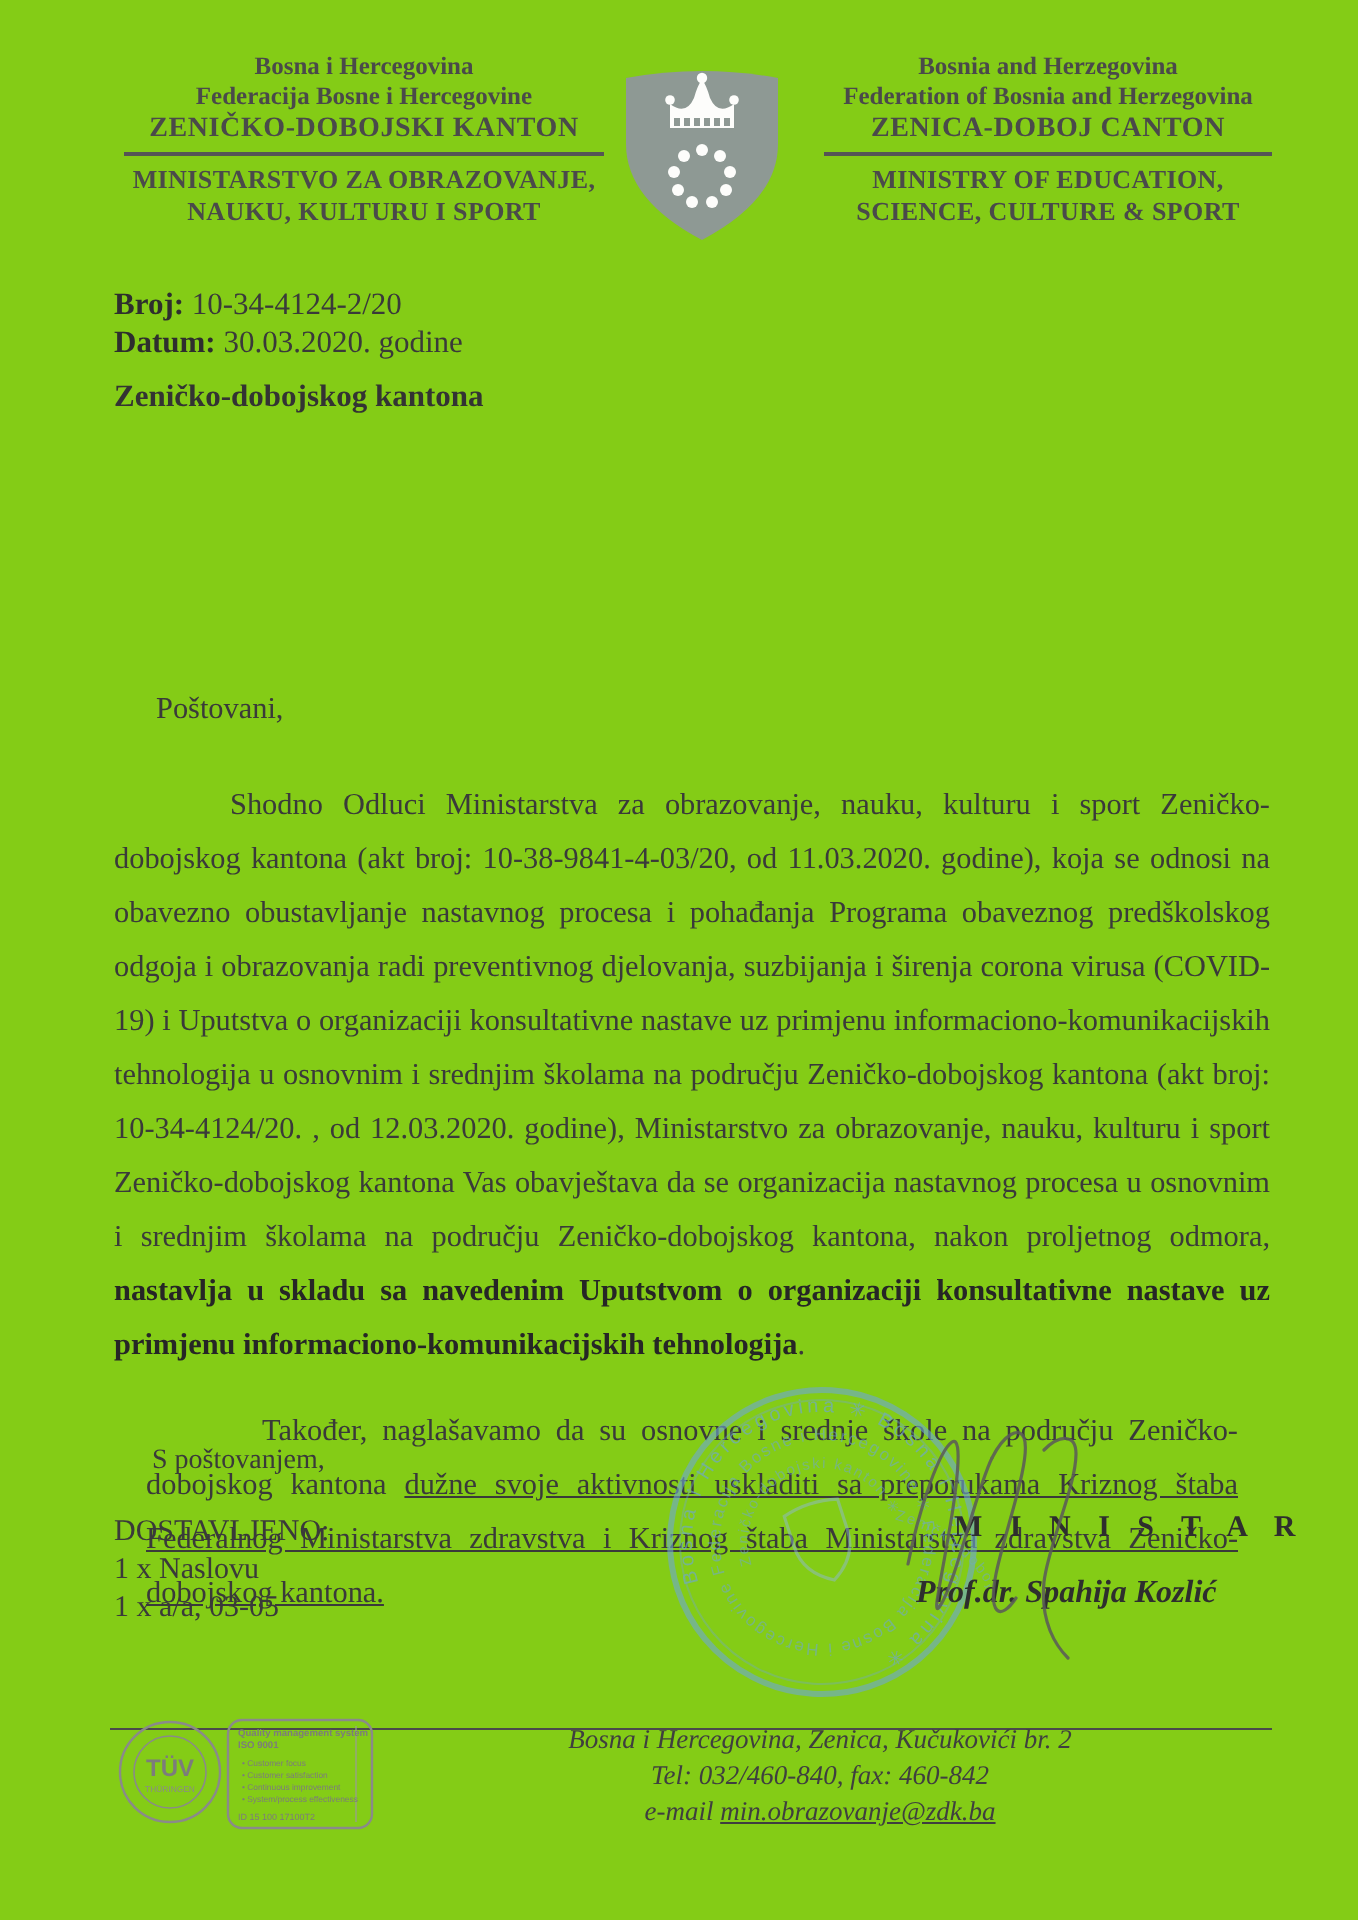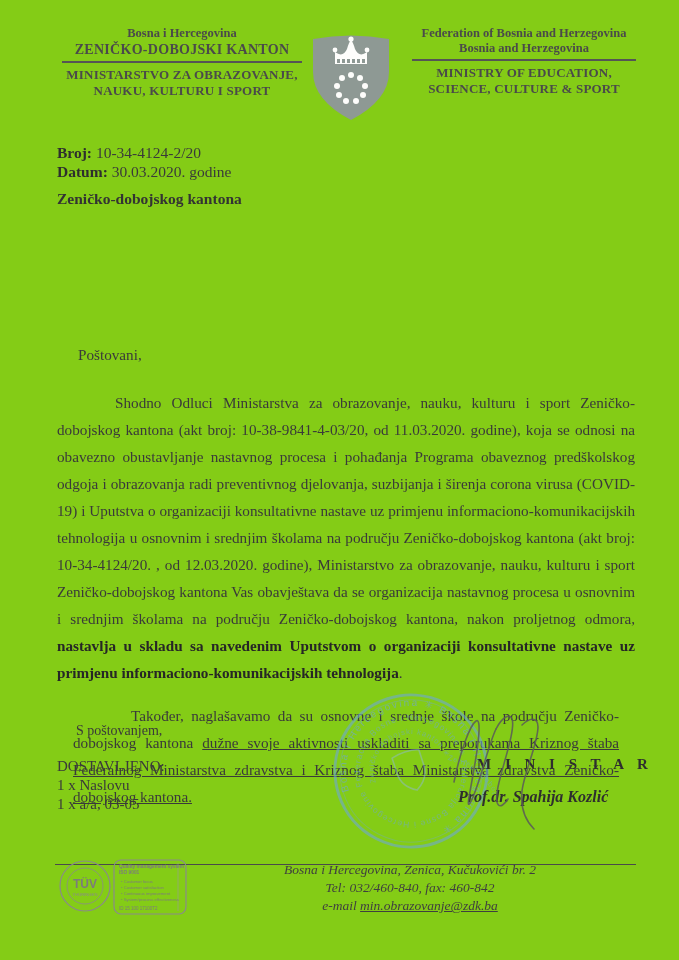--- a/index.html
+++ b/index.html
@@ -46,20 +46,21 @@
   .footer-text .email{text-decoration:underline;}
   .tuv{position:absolute; left:57px; top:857px;}
 </style>
 </head>
 <body>
 
 <div class="page">
 
   <div class="hdr hdr-left">
     <div class="l-sm">Bosna i Hercegovina</div>
+    <div class="l-sm">Federacija Bosne i Hercegovine</div>
     <div class="l-canton">ZENIČKO-DOBOJSKI KANTON</div>
     <hr class="rule">
     <div class="l-min">MINISTARSTVO ZA OBRAZOVANJE,</div>
     <div class="l-min">NAUKU, KULTURU I SPORT</div>
   </div>
 
   <div class="emblem">
     <svg width="84" height="90" viewBox="0 0 84 90">
       <path d="M4,7 Q42,0 80,7 L80,40 Q80,68 42,88 Q4,68 4,40 Z" fill="#8e9994"></path>
 
@@ -84,22 +85,23 @@
           <circle cx="47" cy="69" r="3"></circle>
           <circle cx="37" cy="69" r="3"></circle>
         <circle cx="30" cy="63" r="3"></circle>
           <circle cx="28" cy="54" r="3"></circle>
           <circle cx="33" cy="46" r="3"></circle>
       </g>
     </svg>
   </div>
 
   <div class="hdr hdr-right">
+    <div class="l-sm">Bosnia and Herzegovina</div>
     <div class="l-sm">Federation of Bosnia and Herzegovina</div>
-    <div class="l-sm">Bosnia and Herzegovina</div>
+    <div class="l-canton">ZENICA-DOBOJ CANTON</div>
     <hr class="rule">
     <div class="l-min">MINISTRY OF EDUCATION,</div>
     <div class="l-min">SCIENCE, CULTURE &amp;  SPORT</div>
   </div>
 
   <div class="meta">
     <div><b>Broj:</b><span> 10-34-4124-2/20</span></div>
     <div><b>Datum:</b><span> 30.03.2020. godine</span></div>
   </div>
 

